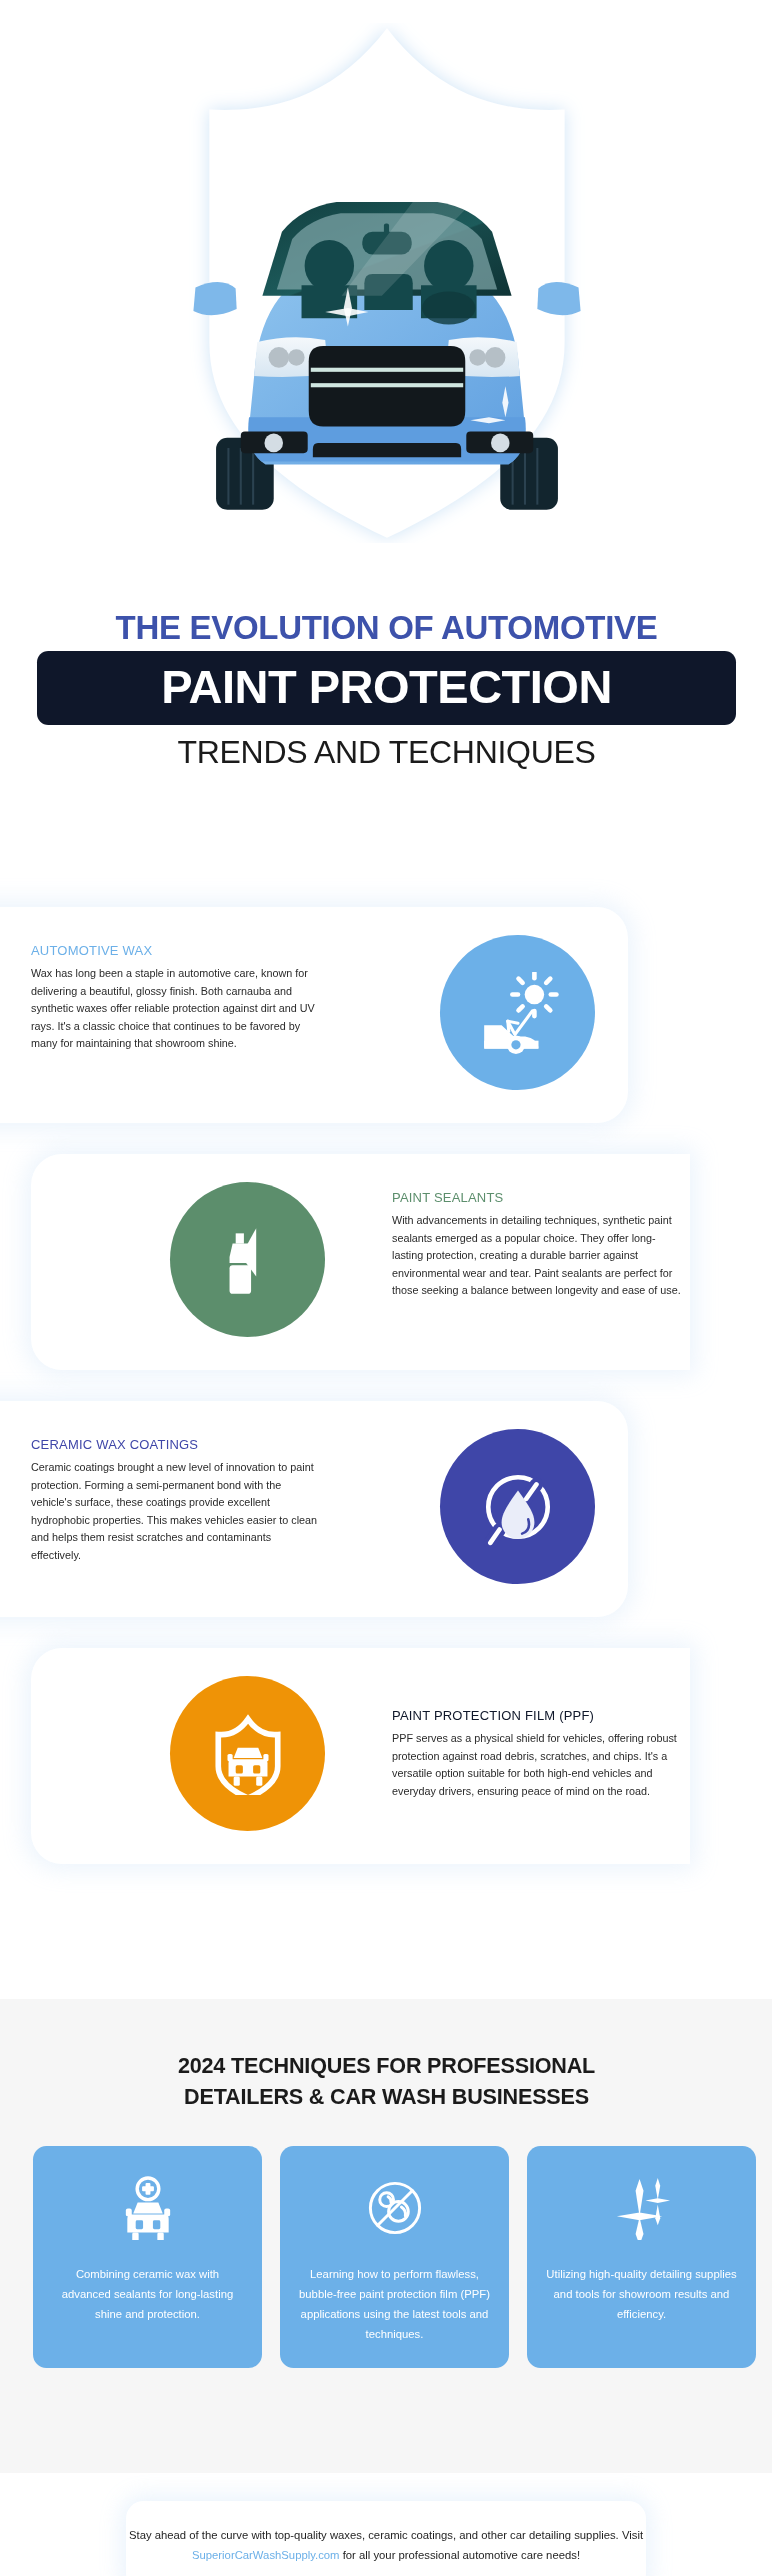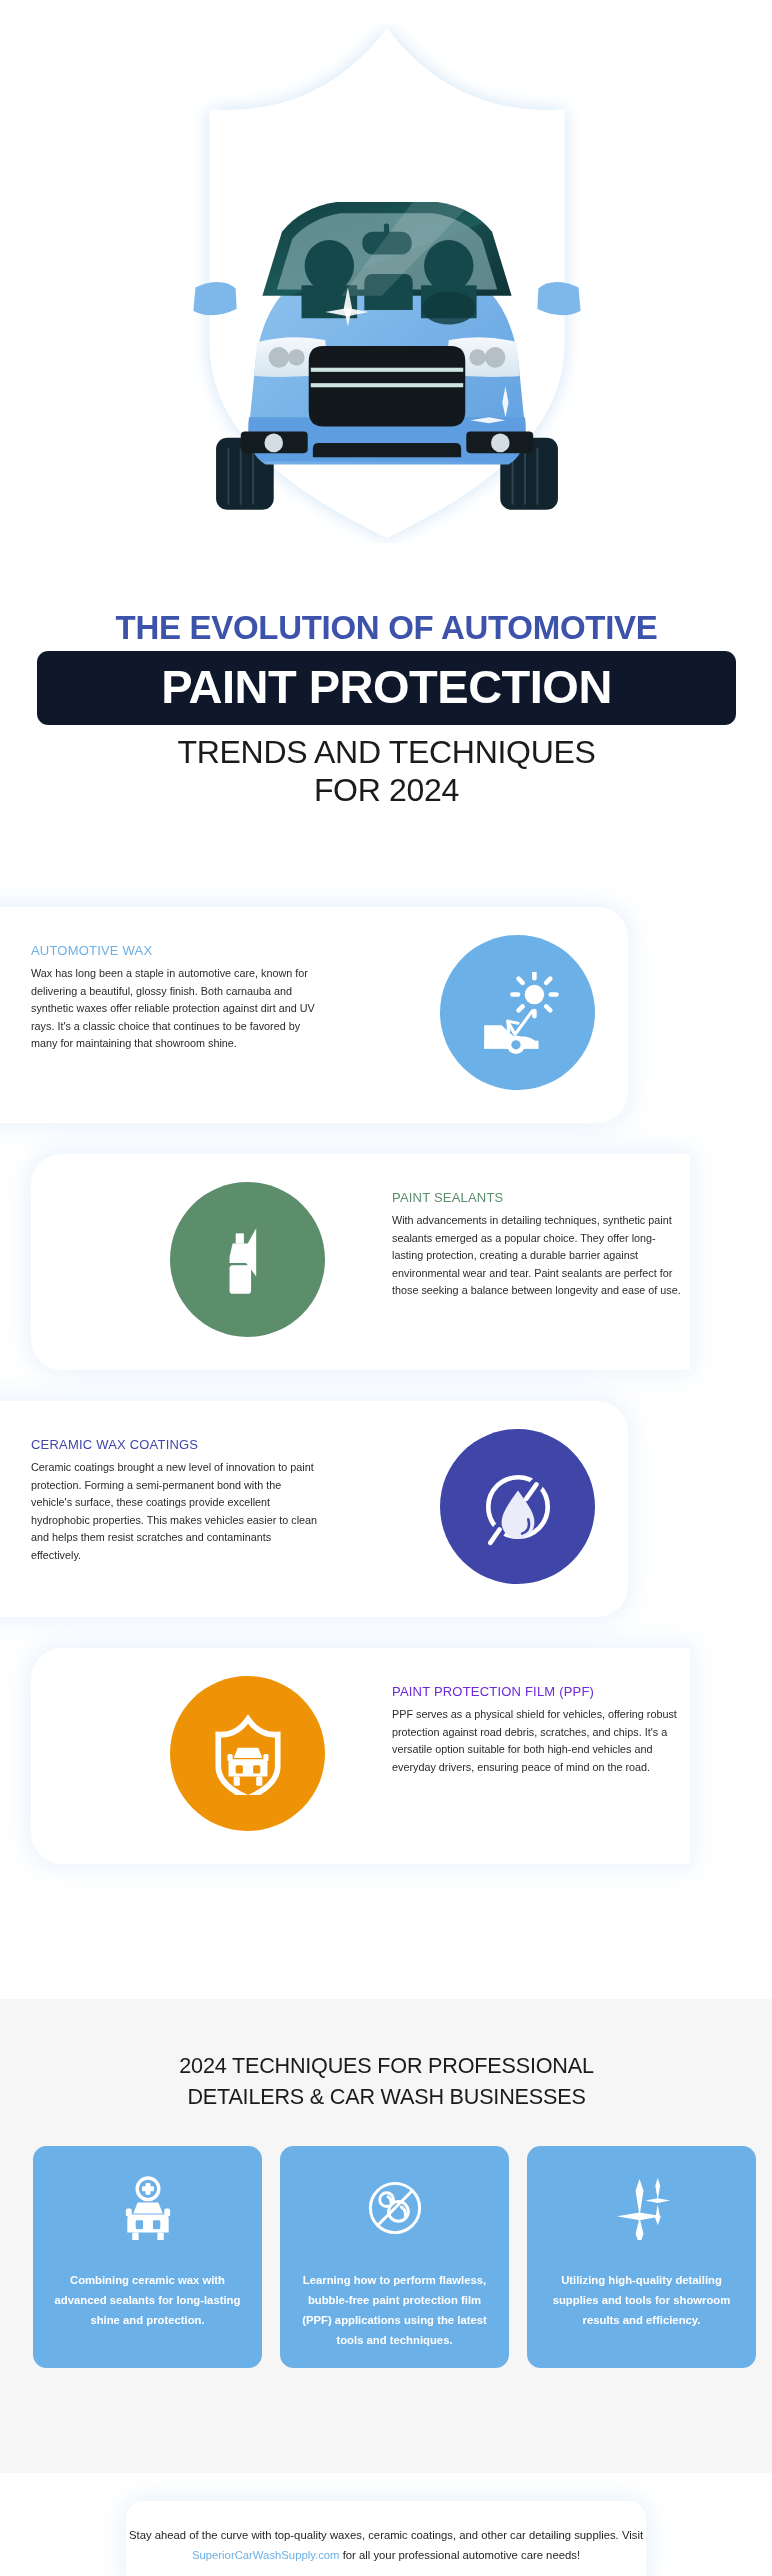--- a/index.html
+++ b/index.html
@@ -82,45 +82,45 @@
   .r2 .badge { left: 170px; background:#5c8e6c; }
   .r2 .txt   { left: 392px; }
   .r2 h3     { color:#5c8e6c; }
 
   .r3 .badge { left: 440px; background:#3f46a8; }
   .r3 .txt   { left: 31px; }
   .r3 h3     { color:#3f46a8; }
 
   .r4 .badge { left: 170px; background:#ef9306; }
   .r4 .txt   { left: 392px; }
-  .r4 h3     { color:#6d28d9; }
+  .r4 h3     { color:#0f172a;margin-top:24px; }
 
   
   .techband {
     position: absolute; left: 0; top: 1999px; width: 773px; height: 474px;
     background: #f6f6f6;
   }
   .tech-title {
     text-align: center; padding-top: 52px;
-    font-size: 21.6px; font-weight: 400; color: #1b1b1b; line-height: 1.42;
+    font-size: 21.6px; font-weight: 700; color: #1b1b1b; line-height: 1.42;
     letter-spacing: -0.2px;
   }
   .tech-cards {
     position: absolute; left: 33px; top: 147px; width: 724px;
     display: flex; gap: 18px;
   }
   .tcard {
     width: 229px; min-height: 222px; background: #6cb0e8; border-radius: 13.4px;
     padding: 23px 17.5px 15.5px; text-align: center;
     display:flex; flex-direction: column; align-items:center;
   }
   .tcard .ticon { height: 77px; display:flex; align-items:center; justify-content:center; }
   .tcard .ticon svg { width: 64px; height: 64px; display:block; }
   .tcard p {
-    margin-top: 24px; color:#ffffff; font-size: 11.3px; line-height: 1.78; font-weight: 700;
+    margin-top: 18px; color:#ffffff; font-size: 11.3px; line-height: 1.78; font-weight: 400;
   }
 
   
   .cta {
     position: absolute; left: 126px; top: 2501px; width: 520px; height: 90px;
     background:#fff; border-radius: 17.5px;
     box-shadow: 0 0 21.6px 5.2px rgba(160,200,240,.22);
     display:flex; align-items:center; justify-content:center; text-align:center;
   }
   .cta p { font-size: 11.3px; line-height: 1.75; color:#1f1f1f; }
@@ -227,21 +227,20 @@
       </g>
     </svg>
   </div>
 
   <div class="title-block">
     <div class="title-line1">THE EVOLUTION OF AUTOMOTIVE</div>
     <div class="title-band">
       <div class="title-line2">PAINT PROTECTION</div>
     </div>
     <div class="title-line3">TRENDS AND TECHNIQUES</div>
-    <div class="title-line4">FOR 2024</div>
   </div>
 
   <div class="content">
 
     <div class="row r1">
       <div class="panel left"></div>
       <div class="badge">
         <svg viewBox="0 0 160 160" fill="#fff">
           <circle cx="112" cy="44" r="19"></circle>
           <g stroke="#fff" stroke-width="9" stroke-linecap="round">

